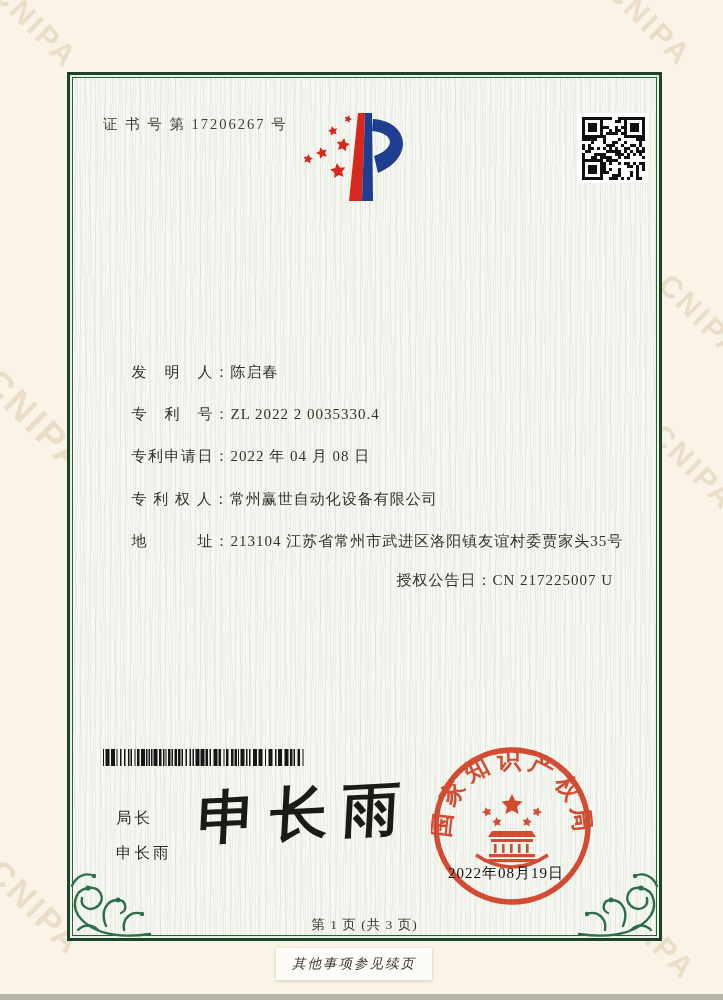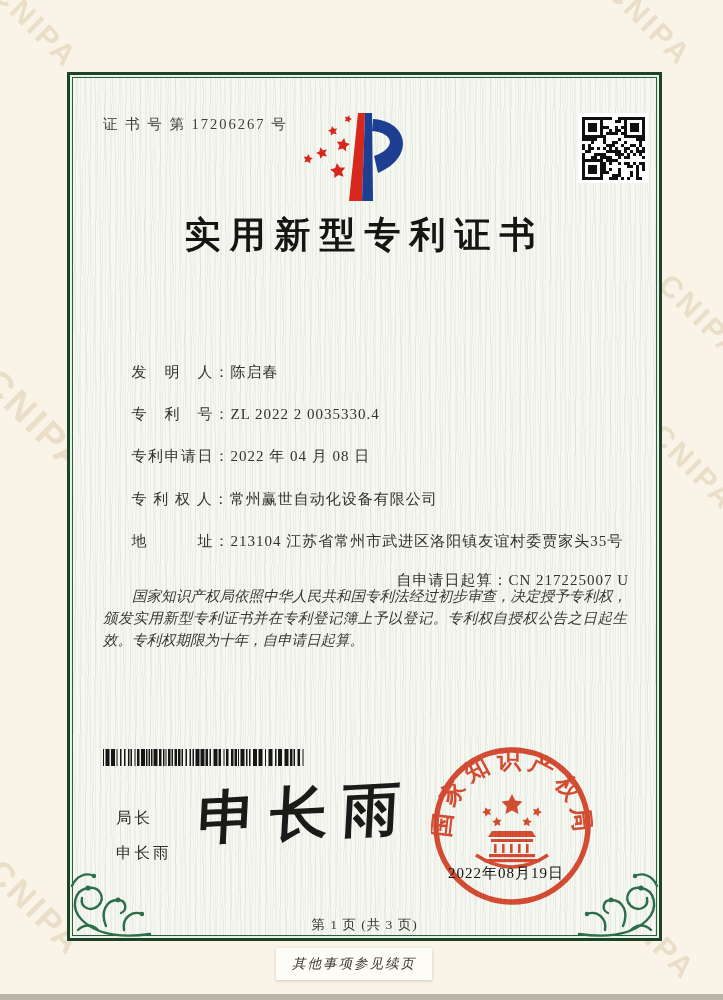--- a/index.html
+++ b/index.html
@@ -548,43 +548,41 @@
           <div style="width: 3px; height: 3px;"></div>
           <div style="width: 3px; height: 3px; background: rgb(16, 16, 16);"></div>
           <div style="width: 3px; height: 3px;"></div>
           <div style="width: 3px; height: 3px;"></div>
           <div style="width: 3px; height: 3px; background: rgb(16, 16, 16);"></div>
           <div style="width: 3px; height: 3px; background: rgb(16, 16, 16);"></div>
           <div style="width: 3px; height: 3px;"></div>
         </div>
     </div>
 
-    <div class="title">实用新型专利证书</div>
 
     <div class="field" style="top:271px">
       <span class="flabel">发　明　人：</span><span class="fvalue">陈启春</span>
     </div>
     <div class="field" style="top:313px">
       <span class="flabel">专　利　号：</span><span class="fvalue">ZL 2022 2 0035330.4</span>
     </div>
     <div class="field" style="top:355px">
       <span class="flabel">专利申请日：</span><span class="fvalue">2022 年 04 月 08 日</span>
     </div>
     <div class="field" style="top:398px">
       <span class="flabel">专 利 权 人：</span><span class="fvalue">常州赢世自动化设备有限公司</span>
     </div>
     <div class="field" style="top:440px">
       <span class="flabel">地　　　址：</span><span class="fvalue">213104 江苏省常州市武进区洛阳镇友谊村委贾家头35号</span>
     </div>
     <div class="field2" style="left:298px;top:479px">
-      <span class="flabel">自申请日起算：</span><span class="fvalue">CN 217225007 U</span>
+      <span class="flabel">授权公告日：</span><span class="fvalue">CN 217225007 U</span>
     </div>
 
     <div class="body-text">
-      <p>国家知识产权局依照中华人民共和国专利法经过初步审查，决定授予专利权，颁发实用新型专利证书并在专利登记簿上予以登记。专利权自授权公告之日起生效。专利权期限为十年，自申请日起算。</p>
     </div>
 
     <div class="barcode">
       <svg id="barcode-svg" width="205" height="17" viewBox="0 0 205 17">
           <rect x="0" y="0" width="1" height="17"></rect>
           <rect x="2.5" y="0" width="4" height="17"></rect>
           <rect x="8" y="0" width="4" height="17"></rect>
           <rect x="13.5" y="0" width="1" height="17"></rect>
           <rect x="17" y="0" width="1.5" height="17"></rect>
           <rect x="21" y="0" width="1.5" height="17"></rect>

